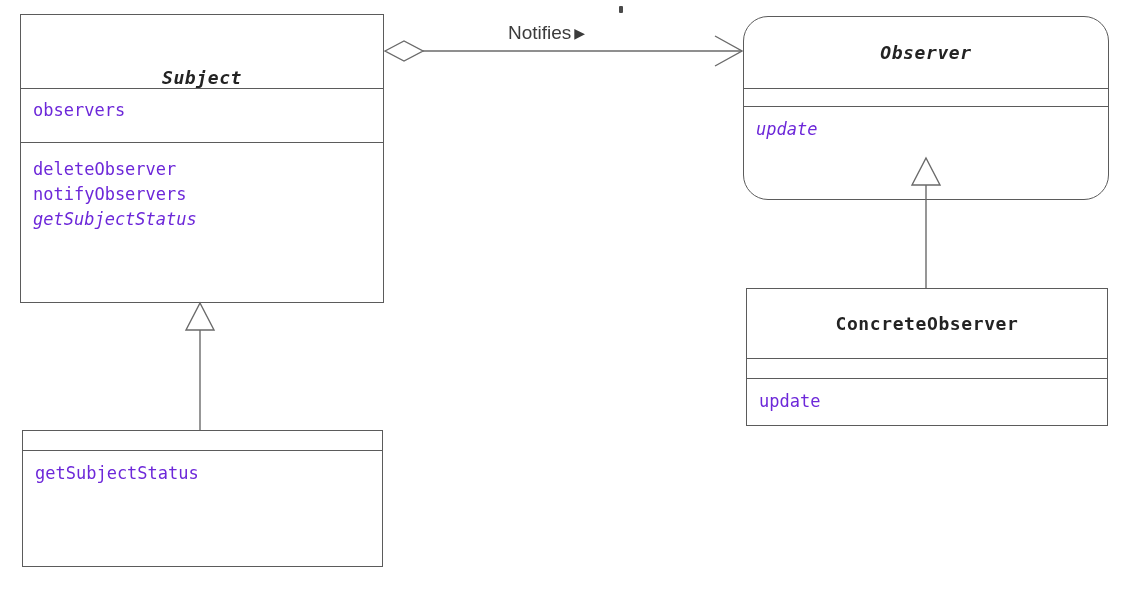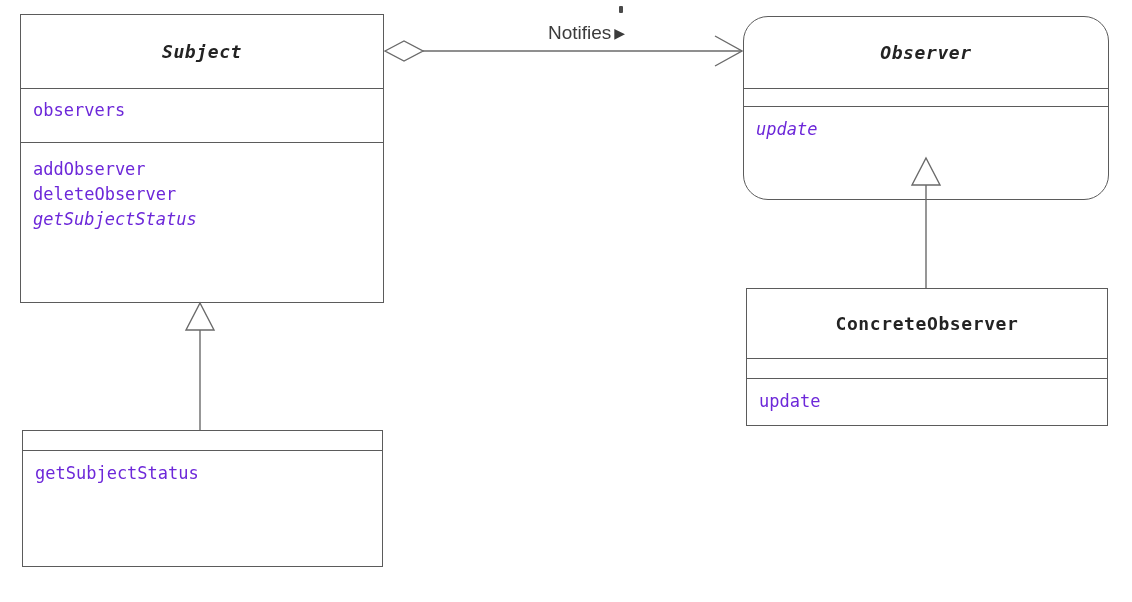--- a/index.html
+++ b/index.html
@@ -66,50 +66,49 @@
     width: 1132px;
     height: 602px;
     pointer-events: none;
   }
   .edge-label {
     position: absolute;
     font-family: "Liberation Sans", "DejaVu Sans", sans-serif;
     font-size: 19px;
     color: #3b3b3b;
     white-space: nowrap;
-    margin-left: 40px;
   }
   .edge-label .arrow-glyph {
     font-size: 14px;
     vertical-align: 1px;
     margin-left: 3px;
   }
   .speck {
     position: absolute;
     width: 4px;
     height: 7px;
     background: #4a4a4a;
     border-radius: 1px;
   }
 </style>
 </head>
 <body>
 
 <div id="canvas">
 
   <div class="uml-class" style="left:20px; top:14px; width:364px; height:289px;">
-    <div class="compartment class-title abstract" style="height:73px;">
+    <div class="compartment class-title abstract" style="height:73px;align-items:flex-end;">
       <span>Subject</span>
     </div>
     <div class="compartment members" style="height:54px;">
       <div class="member">observers</div>
     </div>
     <div class="compartment members" style="height:159px; padding-top:14px;">
-      <div class="member">addObserver</div>
       <div class="member">deleteObserver</div>
+      <div class="member">notifyObservers</div>
       <div class="member abstract">getSubjectStatus</div>
     </div>
   </div>
 
   <div class="uml-class" style="left:22px; top:430px; width:361px; height:137px;">
     <div class="compartment members empty" style="height:19px;"></div>
     <div class="compartment members" style="height:47px; padding-top:10px;">
       <div class="member">getSubjectStatus</div>
     </div>
   </div>

